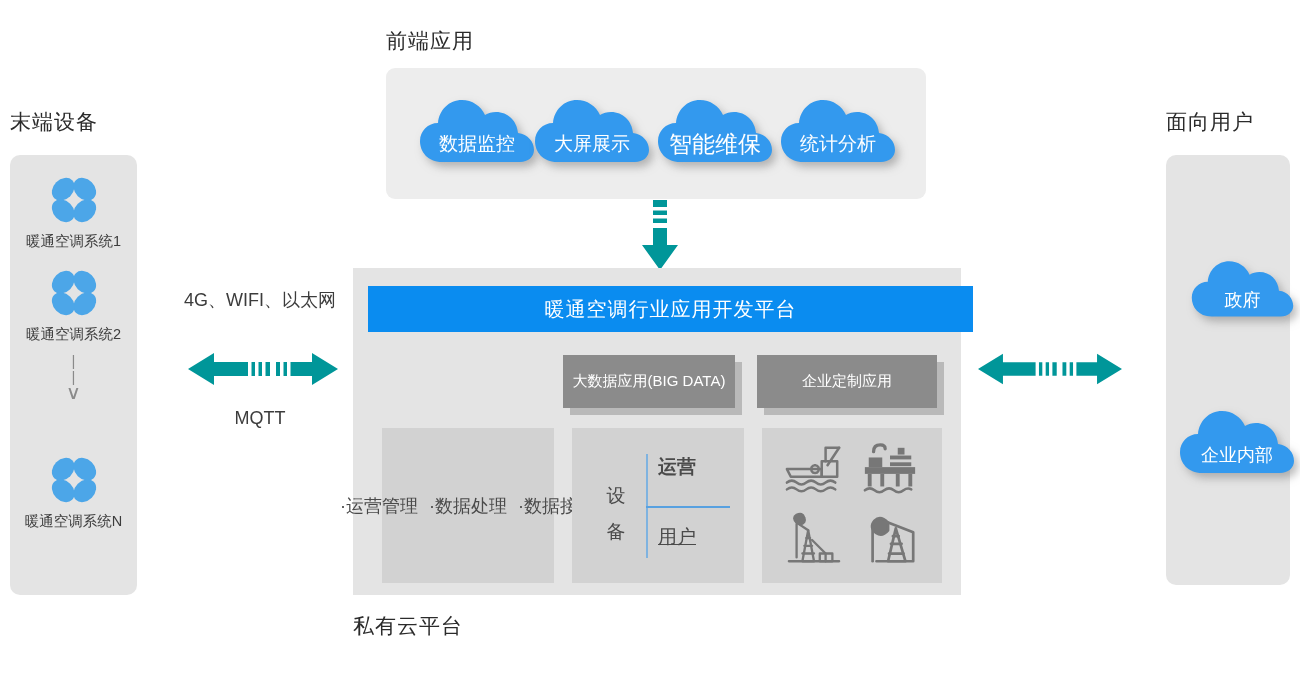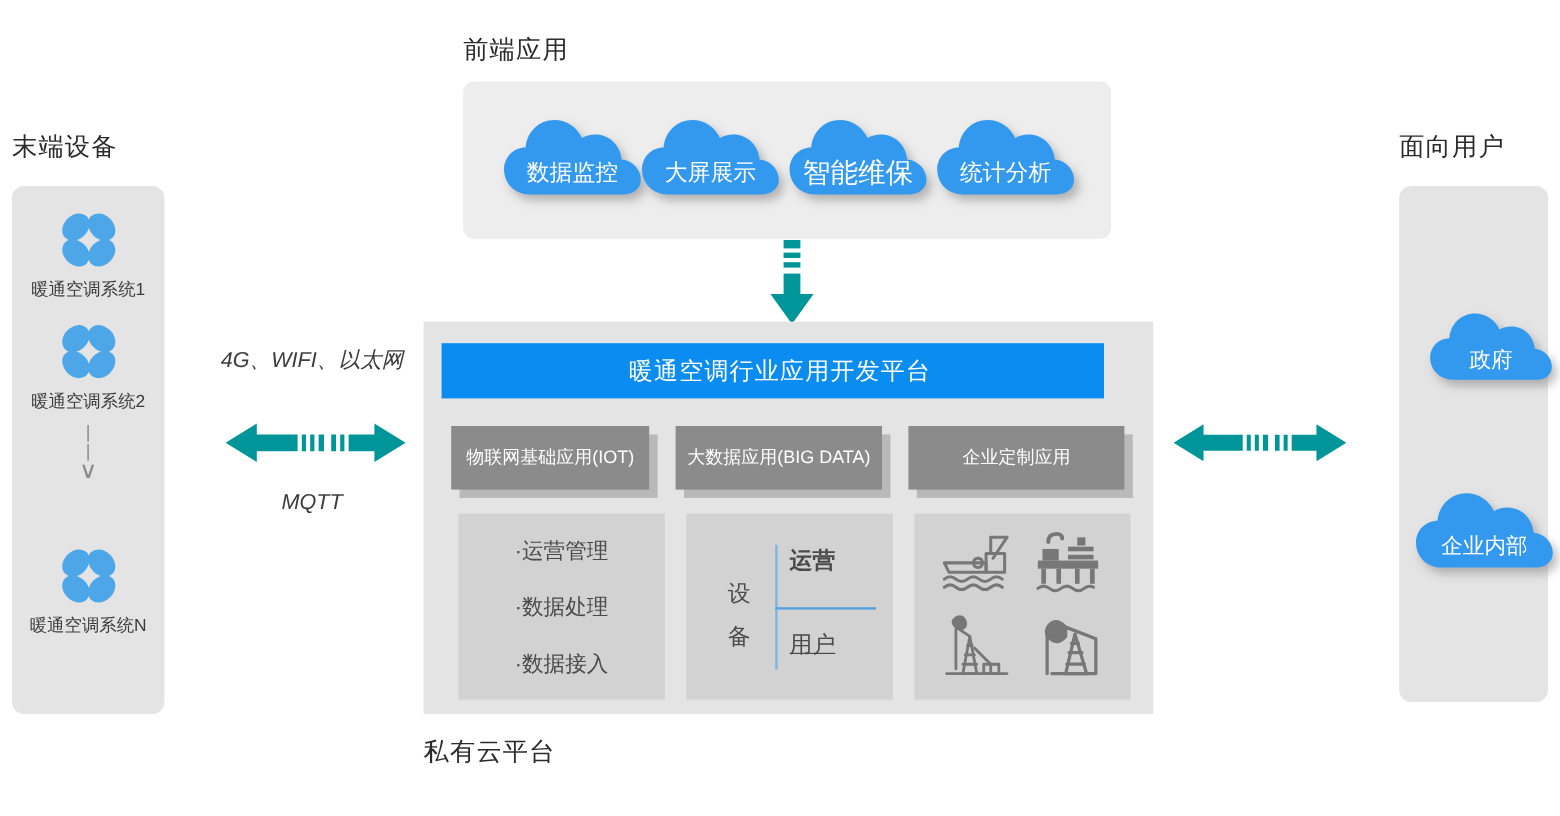--- a/index.html
+++ b/index.html
@@ -96,30 +96,29 @@
     left: 353px;
     top: 268px;
     width: 608px;
     height: 327px;
     background: #e4e4e4;
   }
   #platform-header {
     position: absolute;
     left: 15px;
     top: 18px;
-    width: 540px;
+    width: 605px;
     height: 46px;
     background: #0a8cf0;
     color: #ffffff;
     font-size: 20px;
     display: flex;
     align-items: center;
     justify-content: center;
     letter-spacing: 1px;
-    padding-left: 12px;
   }
   .app-box {
     position: absolute;
     height: 53px;
     background: #8b8b8b;
     color: #ffffff;
     font-size: 15px;
     display: flex;
     align-items: center;
     justify-content: center;
@@ -128,23 +127,23 @@
   }
   .sub-panel {
     position: absolute;
     top: 428px;
     height: 155px;
     background: #d2d2d2;
   }
   .bullet-list {
     position: absolute;
     left: 0; top: 0; width: 100%; height: 100%;
-    display: flex; flex-direction: column;
+    display: flex; flex-direction: row;
     align-items: center; justify-content: center;
-    gap: 23px;
+    gap: 11px;
   }
   .bullet-list div {
     font-size: 18px;
     color: #4a4a4a;
     white-space: nowrap;
     align-self: center;
   }
 
   
   .mid-left-label {
@@ -191,21 +190,20 @@
   }
   .industry-icon { width: 62px; height: 58px; }
 
   
   .conn-label {
     position: absolute;
     font-size: 18px;
     color: #3c3c3c;
     white-space: nowrap;
     text-align: center;
-    font-style: italic;
   }
   .h-arrow { position: absolute; }
   .v-arrow { position: absolute; }
 
   
   #bottom-caption {
     left: 353px;
     top: 612px;
     width: 608px;
   }
@@ -328,23 +326,20 @@
     <rect x="11" y="7" width="18" height="3.5" fill="#ffffff"></rect>
     <rect x="11" y="15" width="18" height="3.5" fill="#ffffff"></rect>
     <rect x="11" y="23" width="18" height="5" fill="#ffffff"></rect>
   </svg>
 </div>
 
 <div id="platform-panel" class="abs">
 
   <div id="platform-header">暖通空调行业应用开发平台</div>
 
-  <div class="app-box" style="left:23px; top:87px; width:165px;">
-    <span>物联网基础应用(IOT)</span>
-  </div>
   <div class="app-box" style="left:210px; top:87px; width:172px;">
     <span>大数据应用(BIG DATA)</span>
   </div>
   <div class="app-box" style="left:404px; top:87px; width:180px;">
     <span>企业定制应用</span>
   </div>
 
 </div>
 
 <div class="sub-panel abs" style="left:382px; width:172px;">

